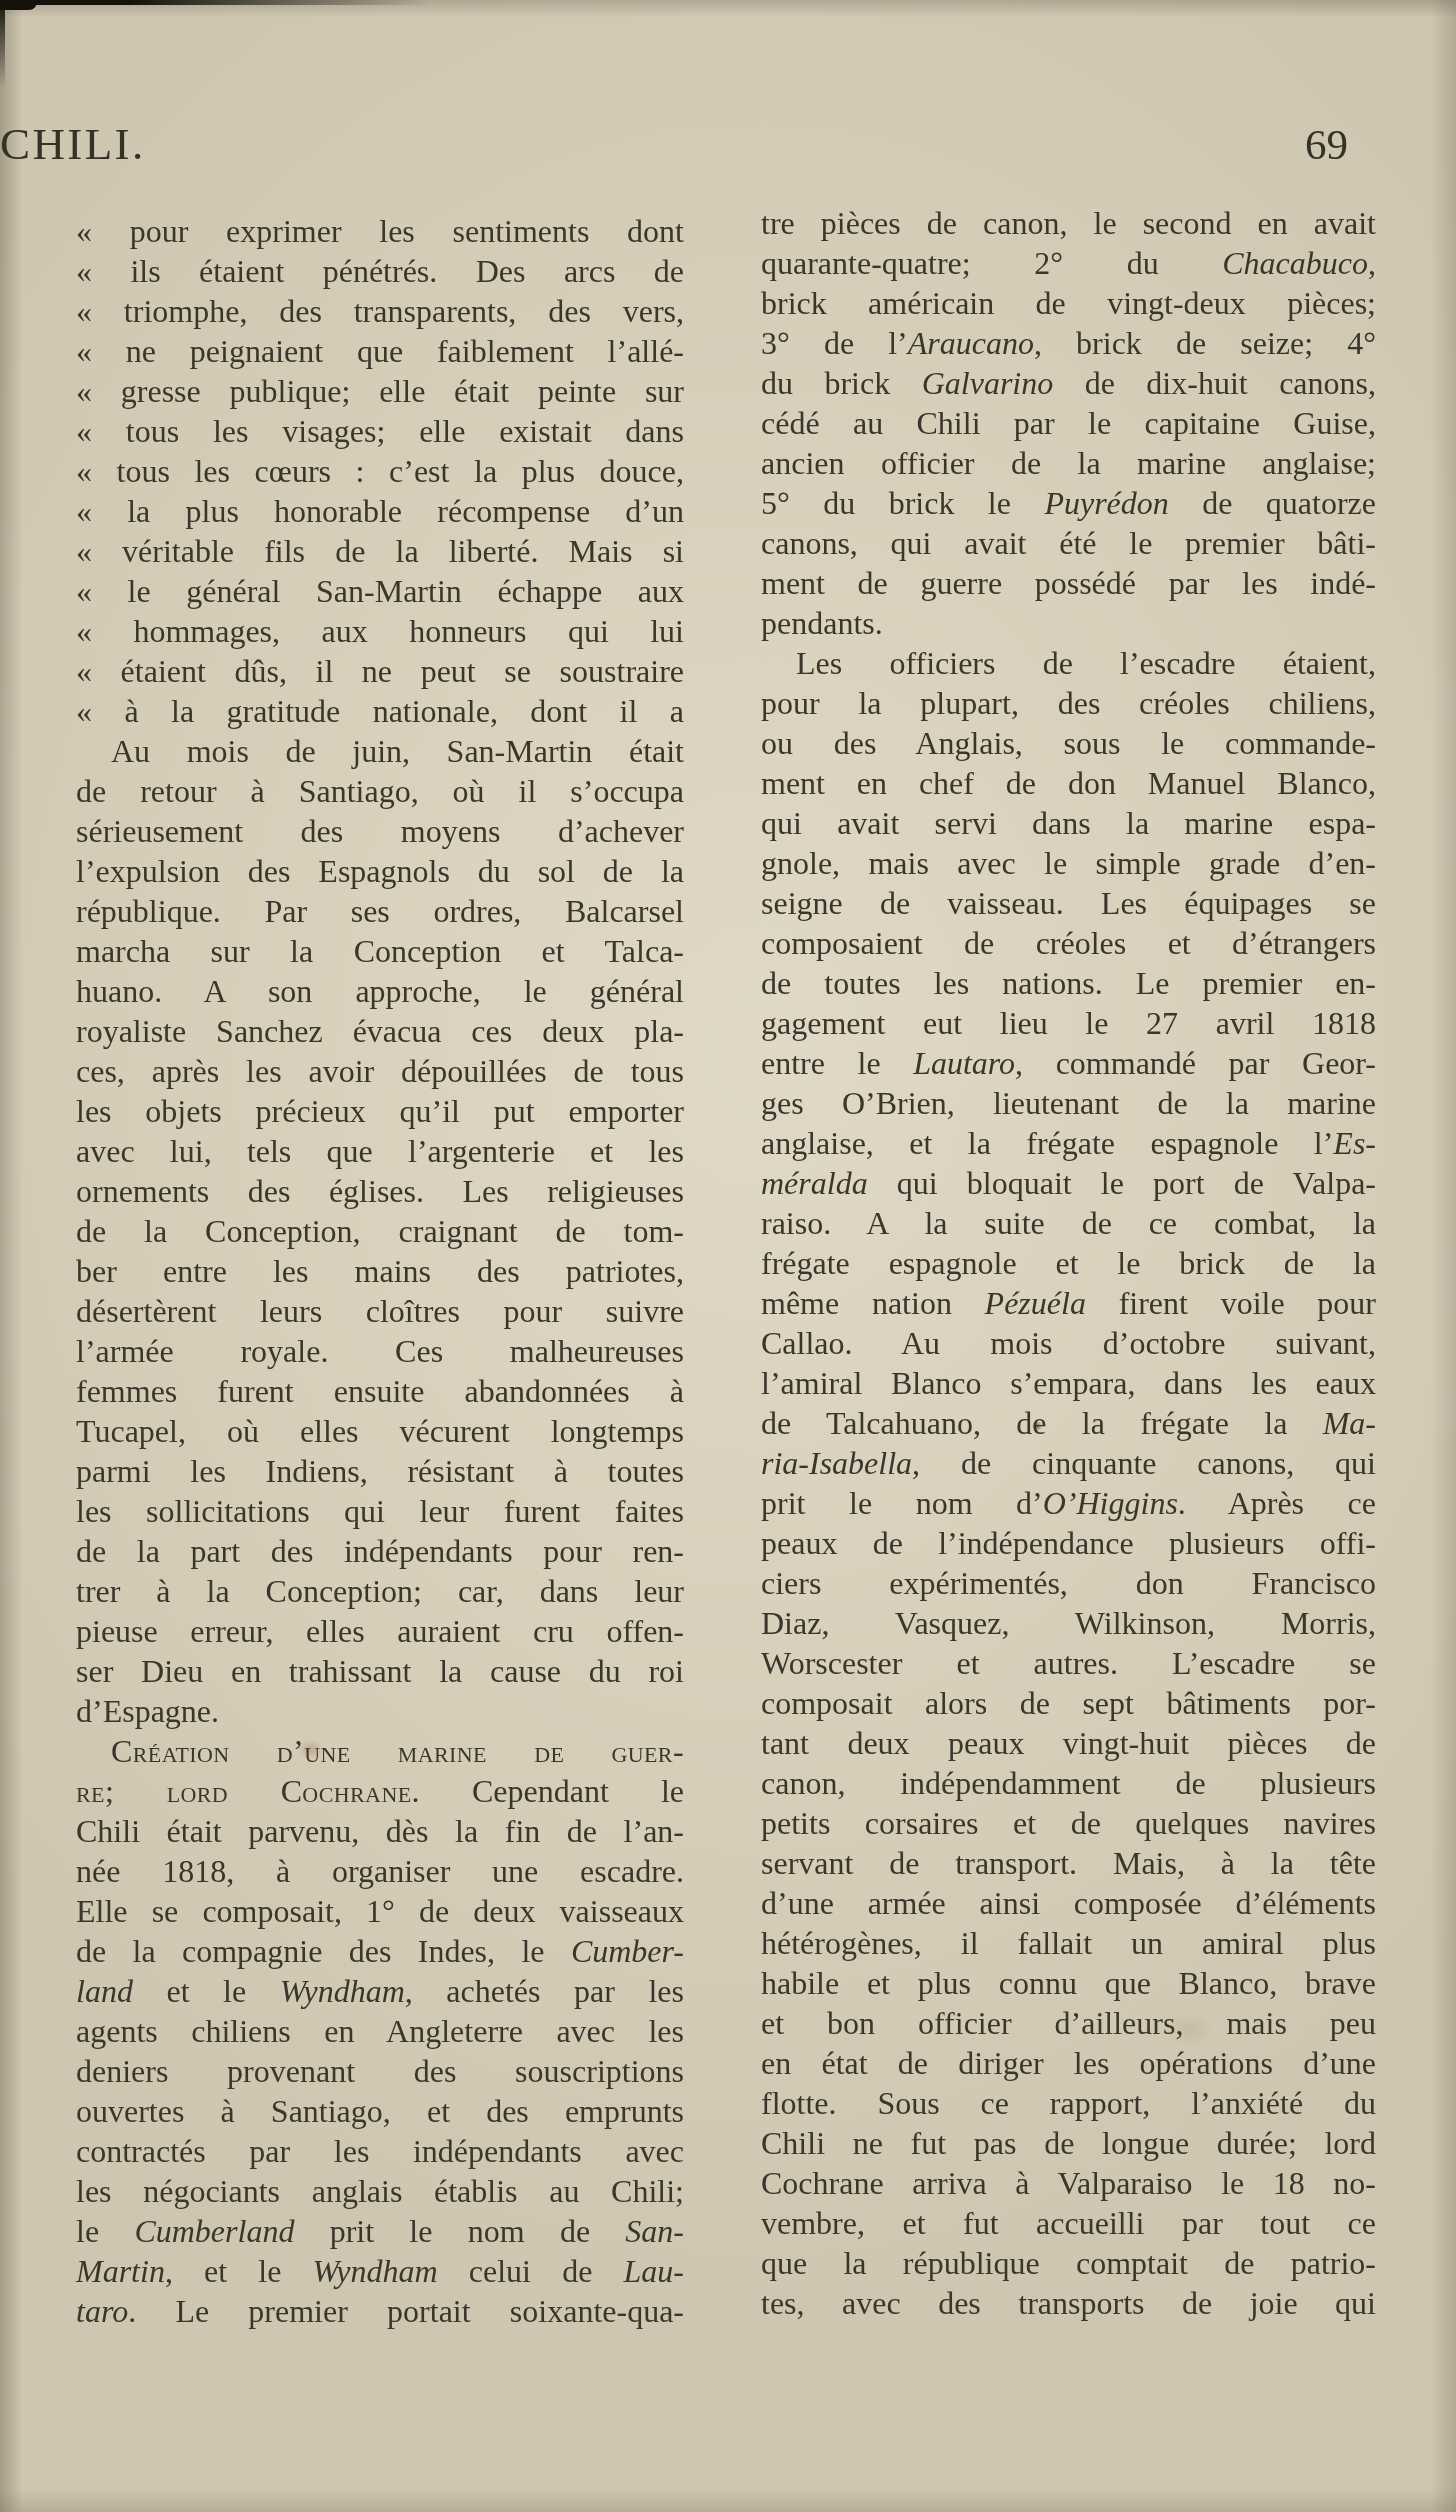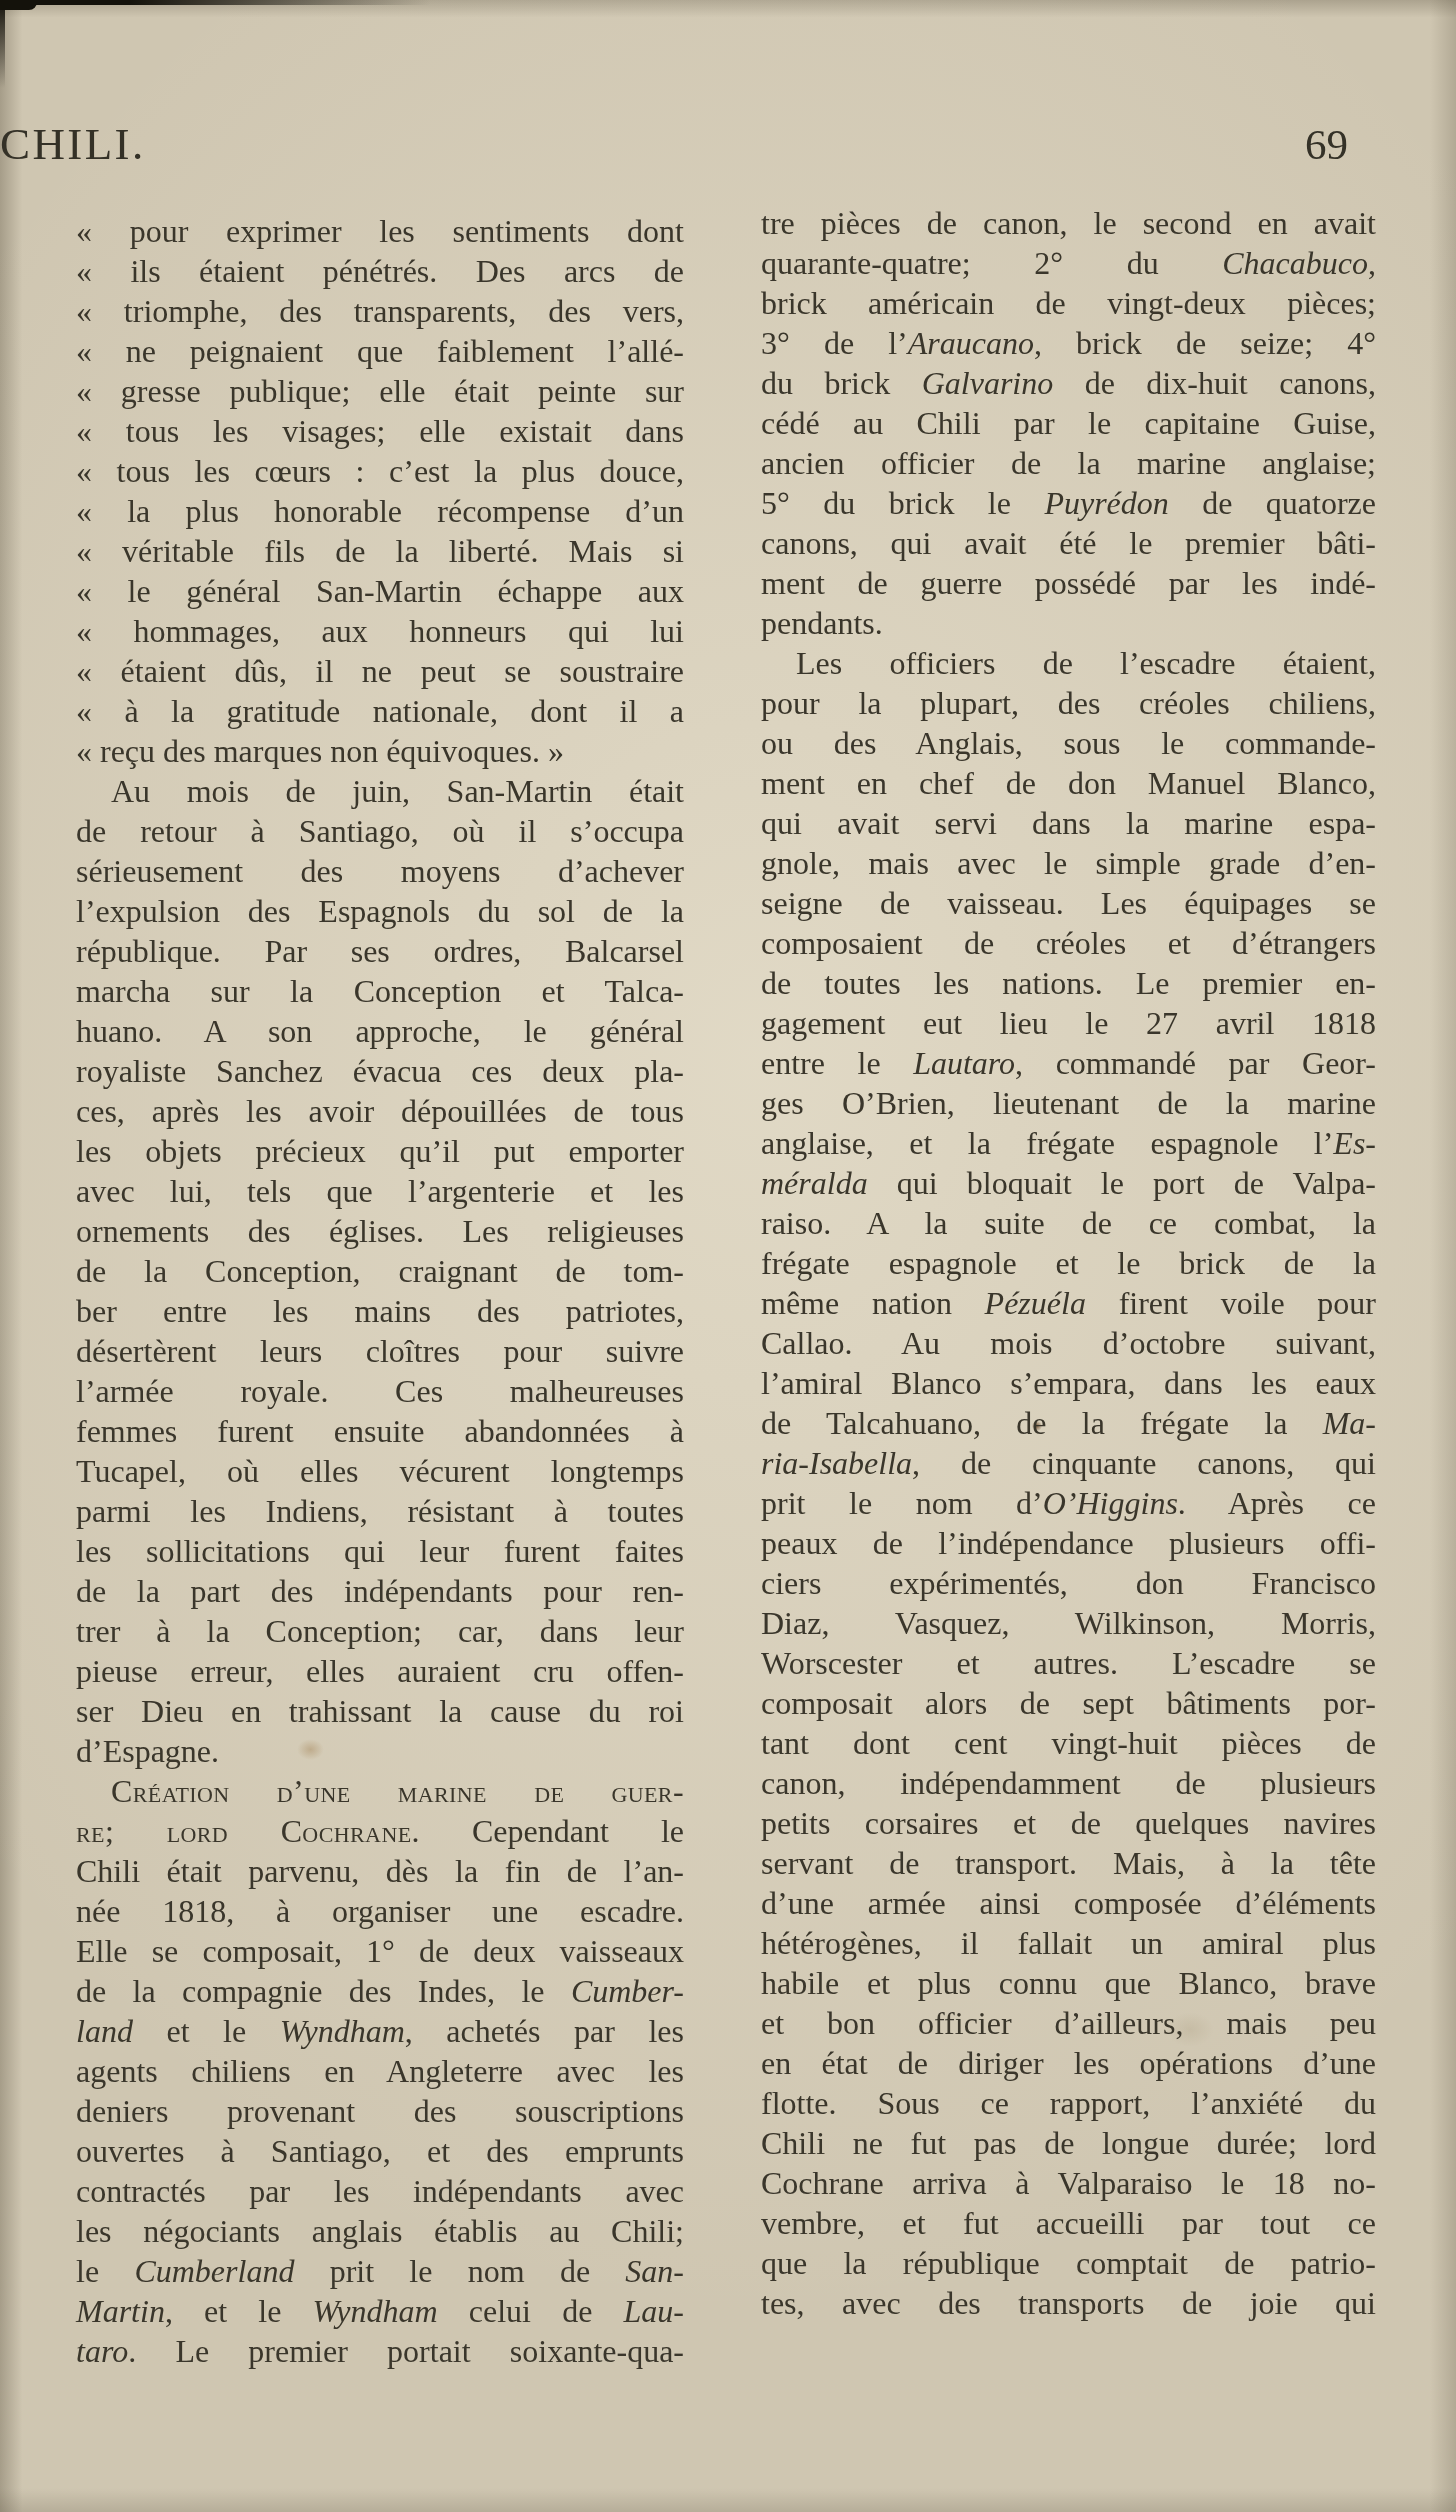--- a/index.html
+++ b/index.html
@@ -91,21 +91,20 @@
       <div class="line q">« ne peignaient que faiblement l’allé-</div>
       <div class="line q">« gresse publique; elle était peinte sur</div>
       <div class="line q">« tous les visages; elle existait dans</div>
       <div class="line q">« tous les cœurs : c’est la plus douce,</div>
       <div class="line q">« la plus honorable récompense d’un</div>
       <div class="line q">« véritable fils de la liberté. Mais si</div>
       <div class="line q">« le général San-Martin échappe aux</div>
       <div class="line q">« hommages, aux honneurs qui lui</div>
       <div class="line q">« étaient dûs, il ne peut se soustraire</div>
       <div class="line q">« à la gratitude nationale, dont il a</div>
-      <div class="line q last">« reçu des marques non équivoques. »</div>
       <div class="line ind">Au mois de juin, San-Martin était</div>
       <div class="line">de retour à Santiago, où il s’occupa</div>
       <div class="line">sérieusement des moyens d’achever</div>
       <div class="line">l’expulsion des Espagnols du sol de la</div>
       <div class="line">république. Par ses ordres, Balcarsel</div>
       <div class="line">marcha sur la Conception et Talca-</div>
       <div class="line">huano. A son approche, le général</div>
       <div class="line">royaliste Sanchez évacua ces deux pla-</div>
       <div class="line">ces, après les avoir dépouillées de tous</div>
       <div class="line">les objets précieux qu’il put emporter</div>
@@ -173,21 +172,21 @@
       <div class="line">Callao. Au mois d’octobre suivant,</div>
       <div class="line">l’amiral Blanco s’empara, dans les eaux</div>
       <div class="line">de Talcahuano, de la frégate la <i>Ma-</i></div>
       <div class="line"><i>ria-Isabella</i>, de cinquante canons, qui</div>
       <div class="line">prit le nom d’<i>O’Higgins</i>. Après ce</div>
       <div class="line">peaux de l’indépendance plusieurs offi-</div>
       <div class="line">ciers expérimentés, don Francisco</div>
       <div class="line">Diaz, Vasquez, Wilkinson, Morris,</div>
       <div class="line">Worscester et autres. L’escadre se</div>
       <div class="line">composait alors de sept bâtiments por-</div>
-      <div class="line">tant dont cent vingt-huit pièces de</div>
+      <div class="line">tant deux peaux vingt-huit pièces de</div>
       <div class="line">canon, indépendamment de plusieurs</div>
       <div class="line">petits corsaires et de quelques navires</div>
       <div class="line">servant de transport. Mais, à la tête</div>
       <div class="line">d’une armée ainsi composée d’éléments</div>
       <div class="line">hétérogènes, il fallait un amiral plus</div>
       <div class="line">habile et plus connu que Blanco, brave</div>
       <div class="line">et bon officier d’ailleurs, mais peu</div>
       <div class="line">en état de diriger les opérations d’une</div>
       <div class="line">flotte. Sous ce rapport, l’anxiété du</div>
       <div class="line">Chili ne fut pas de longue durée; lord</div>

